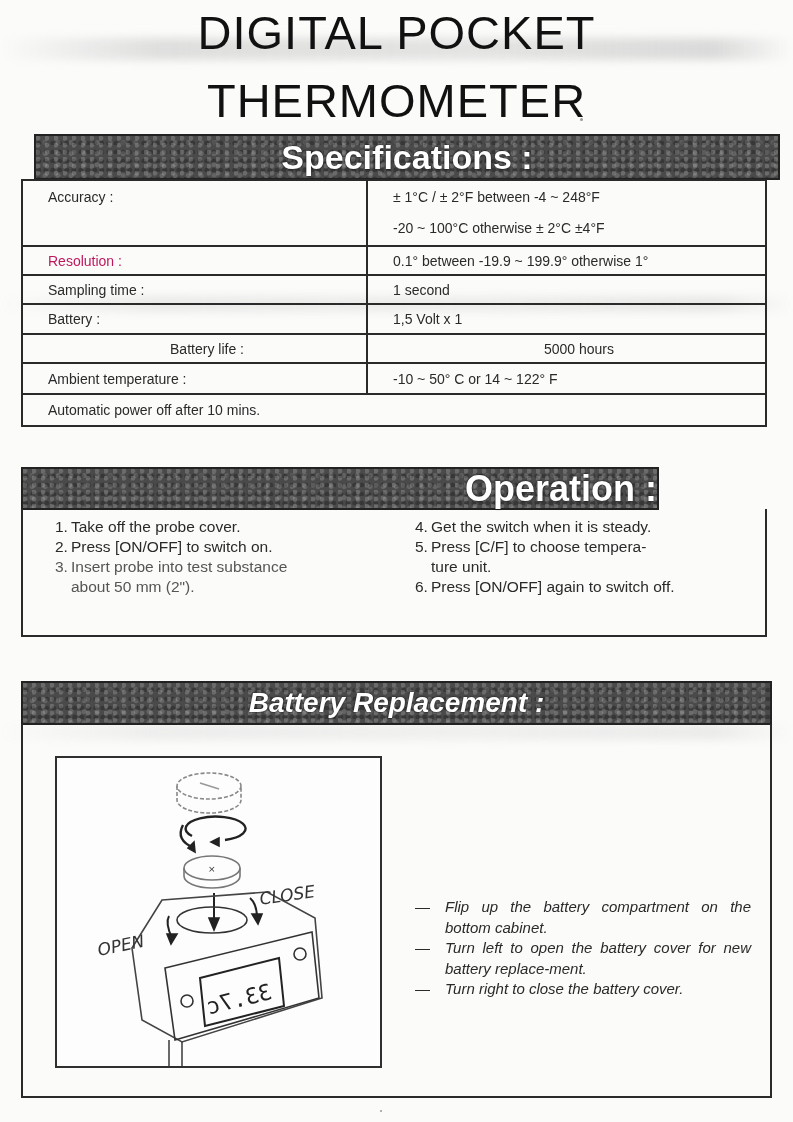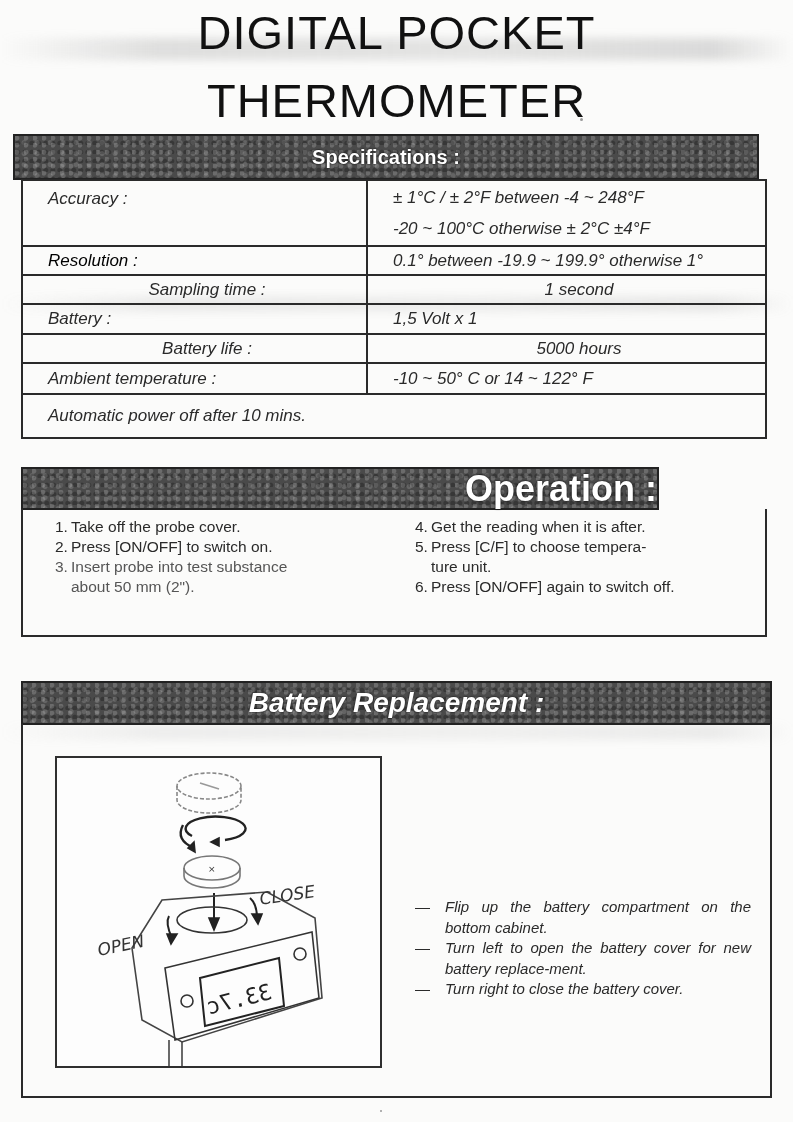--- a/index.html
+++ b/index.html
@@ -33,24 +33,24 @@
       radial-gradient(circle at 40% 80%, rgba(0,0,0,0.25) 0 2px, transparent 3px);
     background-size: 9px 7px, 13px 11px, 7px 9px;
     border: 2px solid #222;
     box-sizing: border-box;
     color: #fff; font-weight: bold; text-align: center;
     text-shadow: 0 0 2px #000;
   }
   .band span { display: inline-block; }
 
   
-  .spec-band { left: 13px; top: 134px; width: 746px; height: 46px; font-size: 20px; line-height: 42px; }
+  .spec-band { left: 34px; top: 134px; width: 746px; height: 46px; font-size: 34px; line-height: 42px; }
   .spec-table {
     position: absolute; left: 21px; top: 179px; width: 746px;
-    border-collapse: collapse; font-size: 17px; color: #2a2a2a; font-style: italic;
+    border-collapse: collapse; font-size: 14px; color: #2a2a2a;
   }
   .spec-table td {
     border: 2px solid #2a2a2a; padding: 0 0 0 25px; vertical-align: middle;
   }
   .spec-table td.val { }
   .spec-table td.lbl { width: 318px; }
   .spec-table .multi div { line-height: 31px; }
 
   
   .op-band { left: 21px; top: 467px; width: 638px; height: 43px; font-size: 36px; line-height: 39px; text-align: right; }
@@ -102,40 +102,40 @@
 <table class="spec-table">
   <tbody>
       <tr style="height:66px;">
     <td class="lbl" style="vertical-align:top;padding-top:8px;">Accuracy :</td>
     <td class="val multi">
       <div>± 1°C / ± 2°F between -4 ~ 248°F</div>
       <div>-20 ~ 100°C otherwise ± 2°C ±4°F</div>
     </td>
   </tr>
   <tr style="height:29px;">
-    <td class="lbl" style="color:#000000;">Resolution :</td>
+    <td class="lbl" style="color:#be185d;">Resolution :</td>
     <td class="val">0.1° between -19.9 ~ 199.9° otherwise 1°</td>
   </tr>
-  <tr style="height:29px;text-align:center;">
+  <tr style="height:29px;">
     <td class="lbl">Sampling time :</td>
     <td class="val">1 second</td>
   </tr>
   <tr style="height:30px;">
     <td class="lbl">Battery :</td>
     <td class="val">1,5 Volt x 1</td>
   </tr>
   <tr style="height:29px;text-align:center;">
     <td class="lbl">Battery life :</td>
     <td class="val">5000 hours</td>
   </tr>
   <tr style="height:31px;">
     <td class="lbl">Ambient temperature :</td>
     <td class="val">-10 ~ 50° C or 14 ~ 122° F</td>
   </tr>
-  <tr style="height:44px;">
+  <tr style="height:32px;">
     <td colspan="2">Automatic power off after 10 mins.</td>
   </tr>
 </tbody>
   </table>
 
 <div class="band op-band">
   <span>Operation :</span>
 </div>
 <div class="op-box">
   <div class="op-col left">
@@ -151,21 +151,21 @@
       <span class="op-num">3.</span>
       <span>
         <span>Insert probe into test substance</span><br>
         <span>about 50 mm (2").</span>
       </span>
     </div>
   </div>
   <div class="op-col right">
     <div class="op-item">
       <span class="op-num">4.</span>
-      <span>Get the reading when it is after.</span>
+      <span>Get the switch when it is steady.</span>
     </div>
     <div class="op-item">
       <span class="op-num">5.</span>
       <span>
         <span>Press [C/F] to choose tempera-</span><br>
         <span>ture unit.</span>
       </span>
     </div>
     <div class="op-item">
       <span class="op-num">6.</span>

